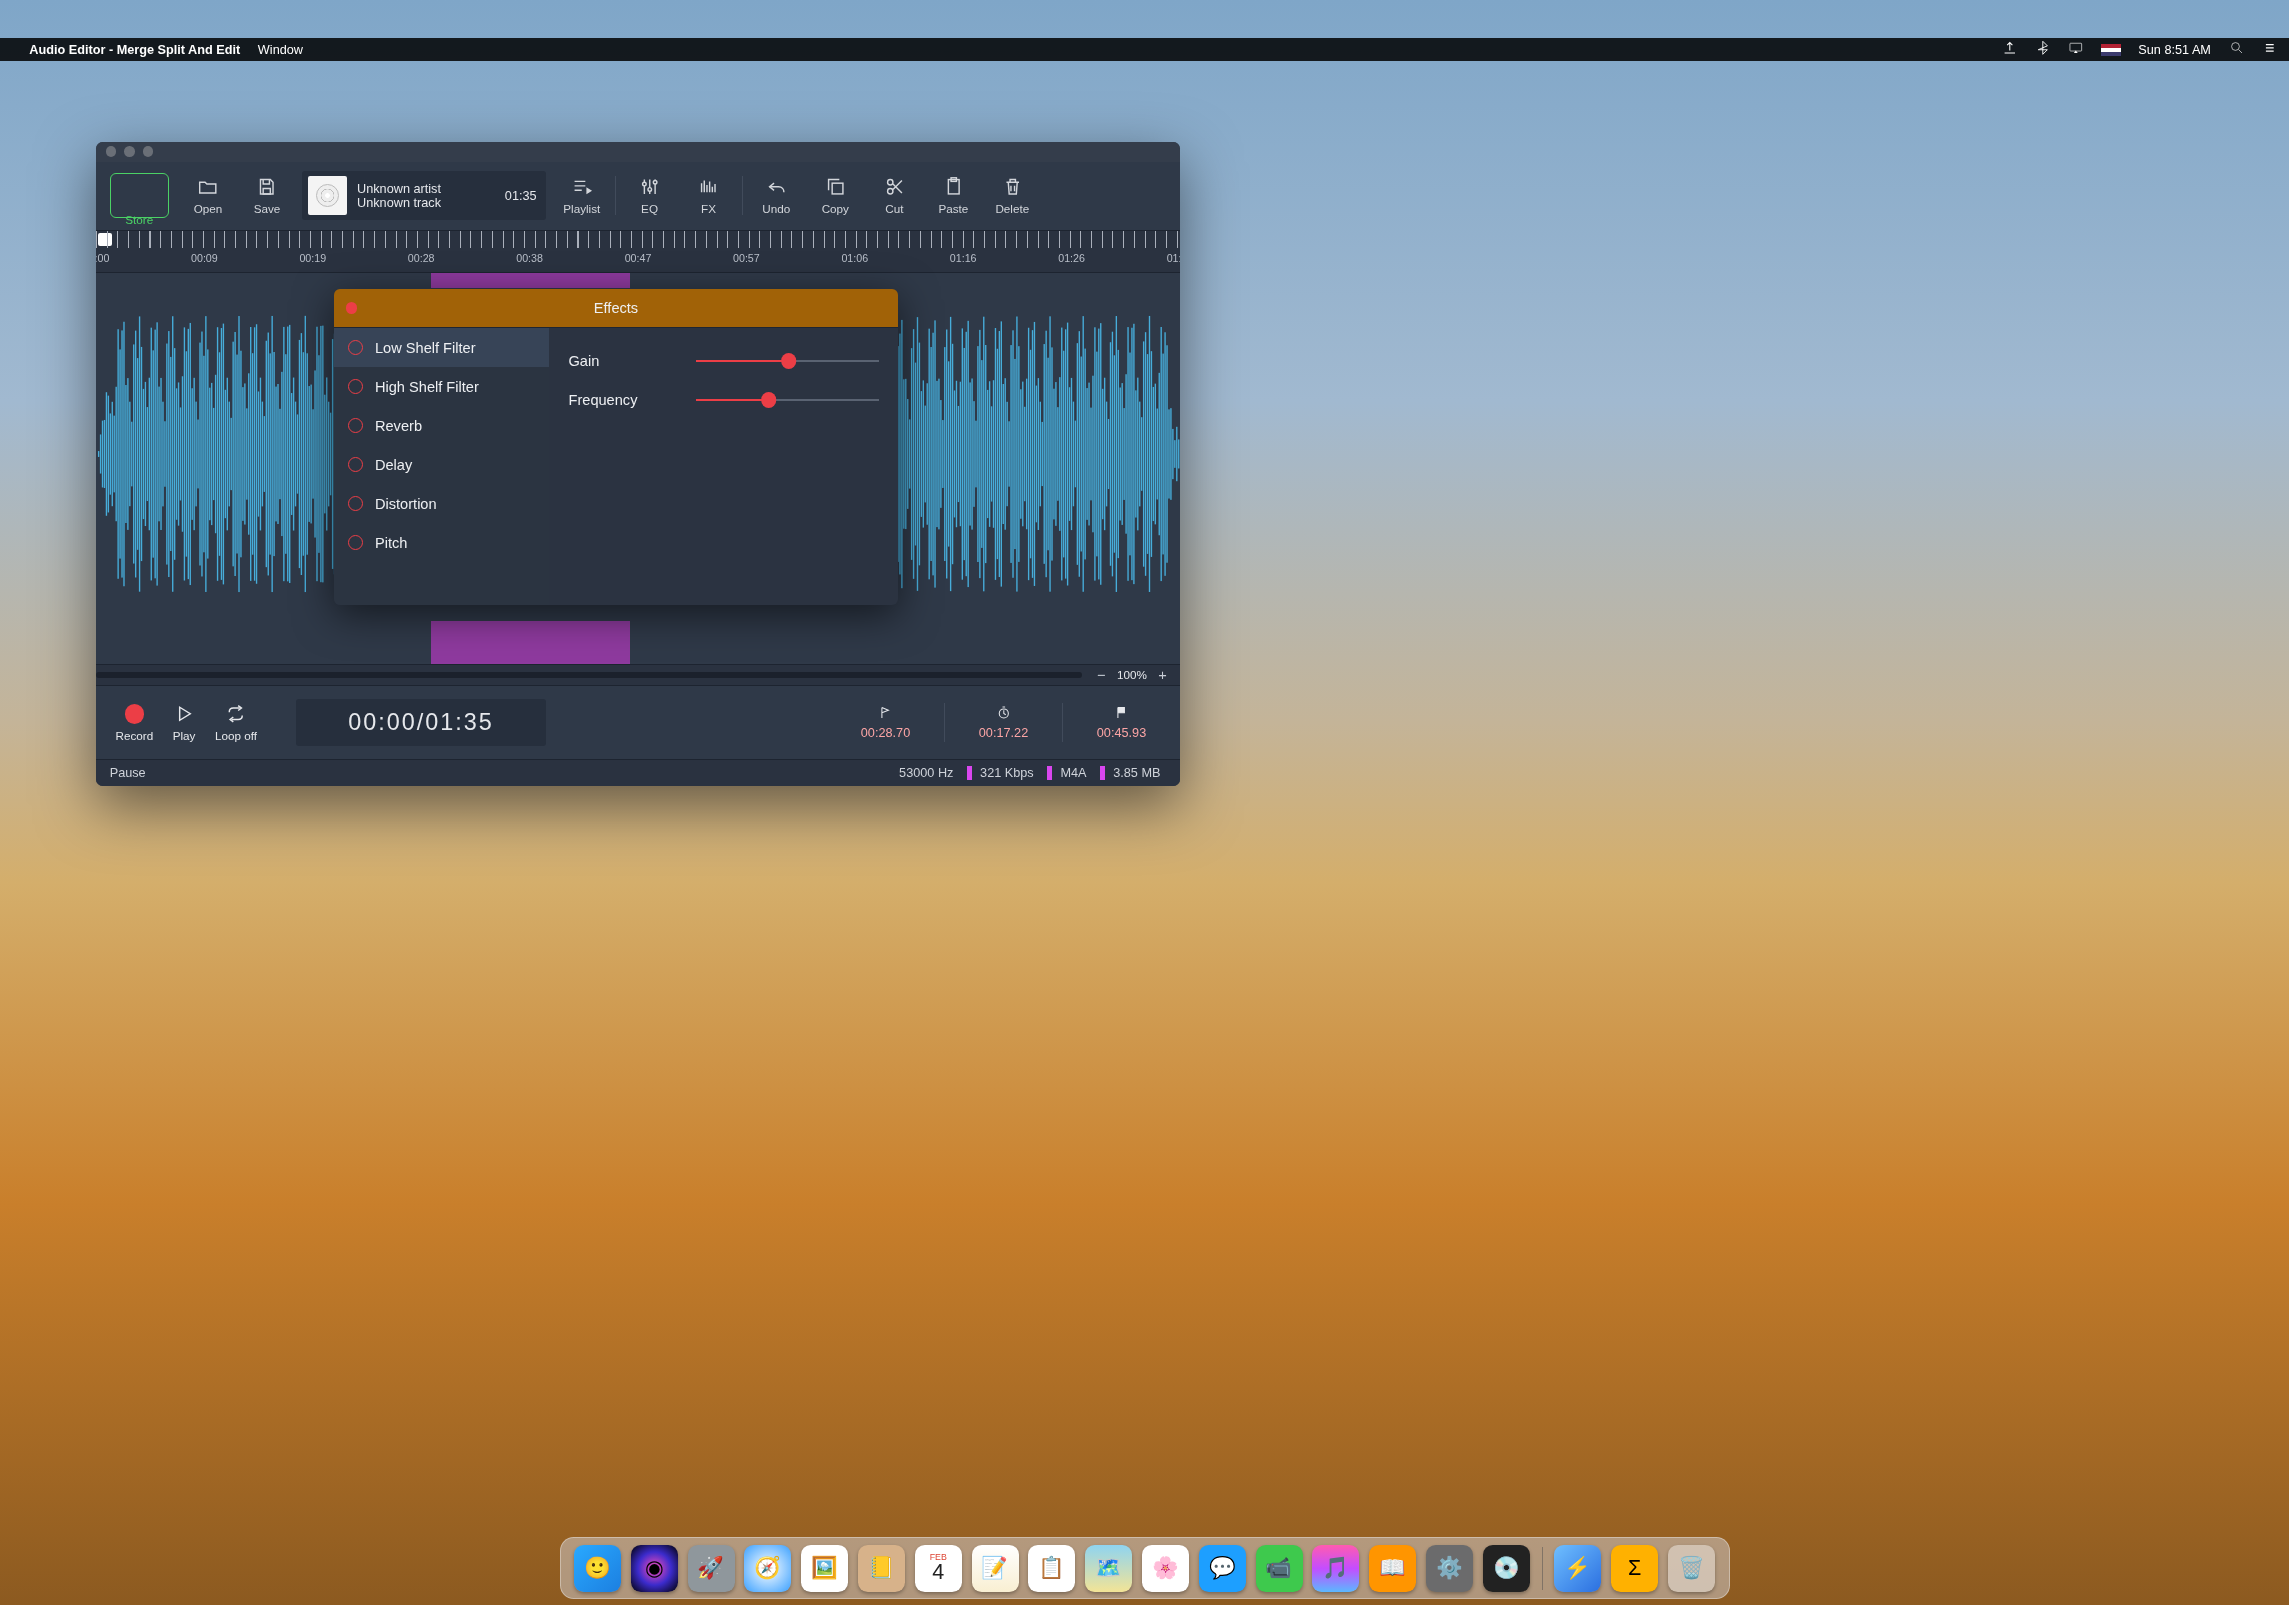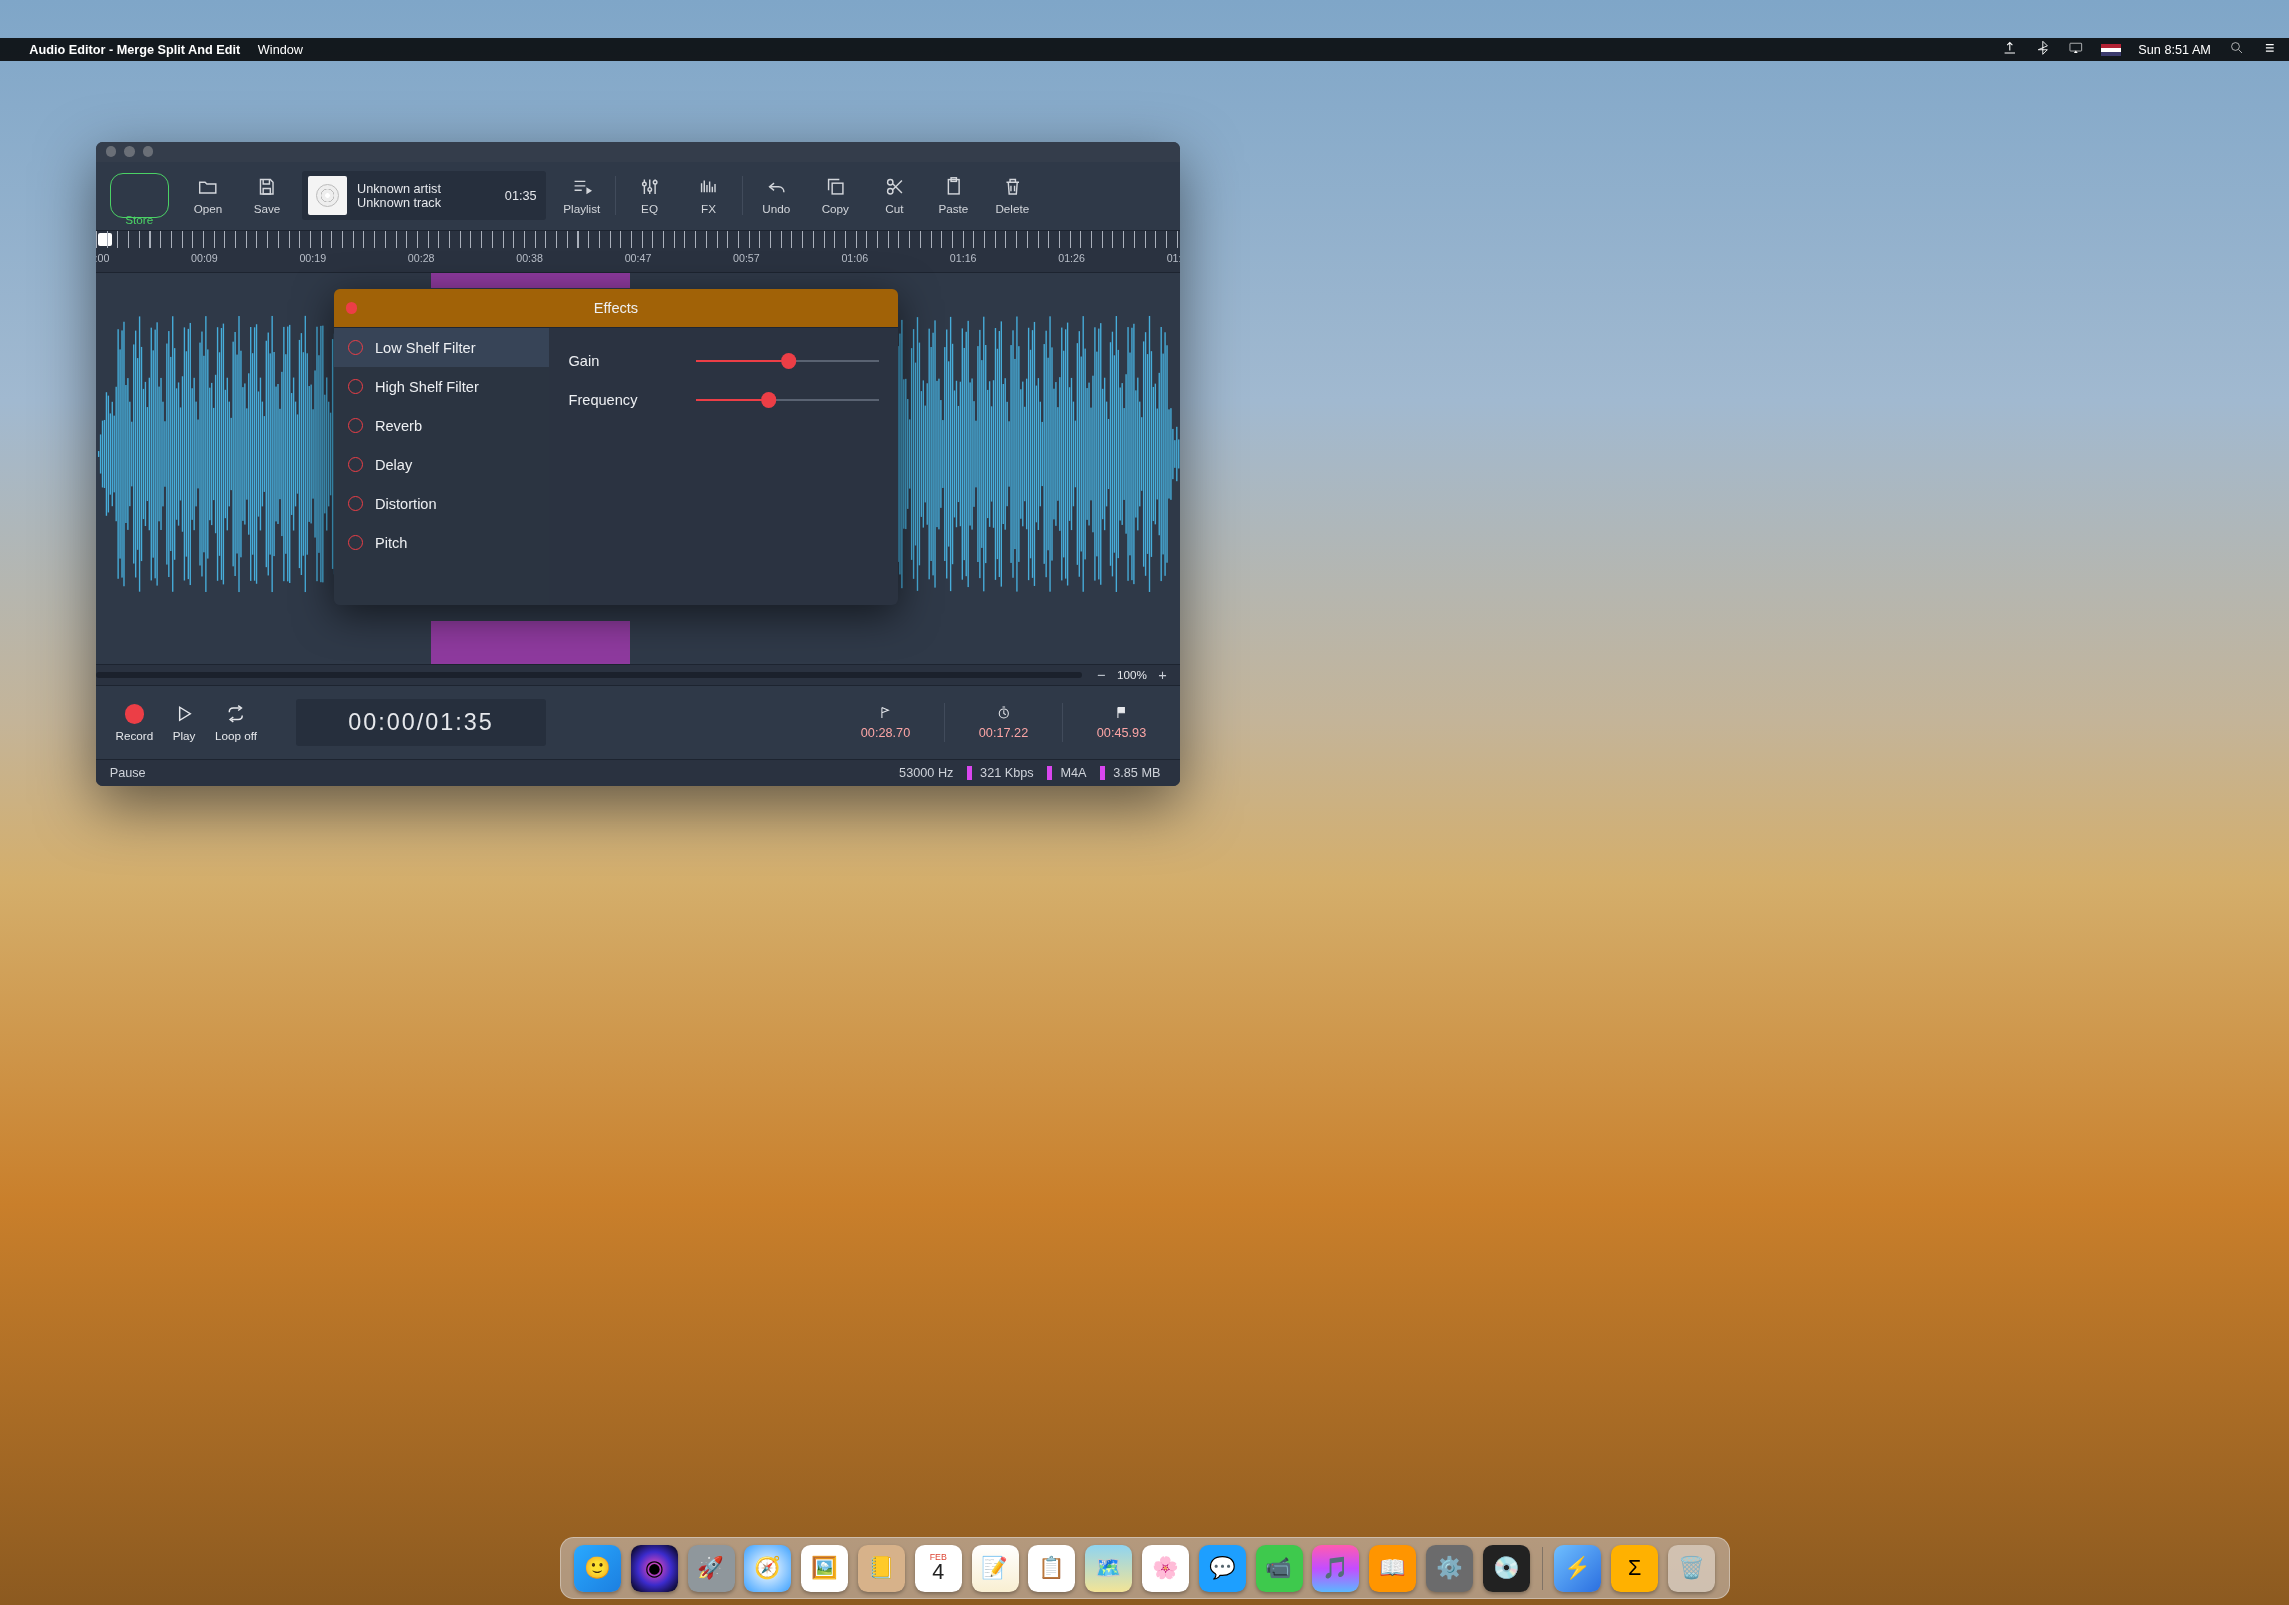--- a/index.html
+++ b/index.html
@@ -56,21 +56,21 @@
     display: flex; flex-direction: column; align-items: center; justify-content: center;
     min-width: 59px; height: 59px;
     cursor: pointer;
     color: #d3d6db; font-size: 11.7px;
     gap: 3.9px;
   }
   .tool-btn svg { width: 21.5px; height: 21.5px; fill: none; stroke: #d3d6db; stroke-width: 1.6; }
   .store-btn {
     width: 53px; height: 45px;
     border: 1px solid #4bd265;
-    border-radius: 13px;
+    border-radius: 6px;
     color: #4bd265;
     margin: 0 9.8px 0 5.9px;
     gap: 47px;
   }
   .store-btn svg { stroke: #4bd265; }
 
   .track-info {
     display: flex; align-items: center;
     background: #262f3d;
     height: 49px;

